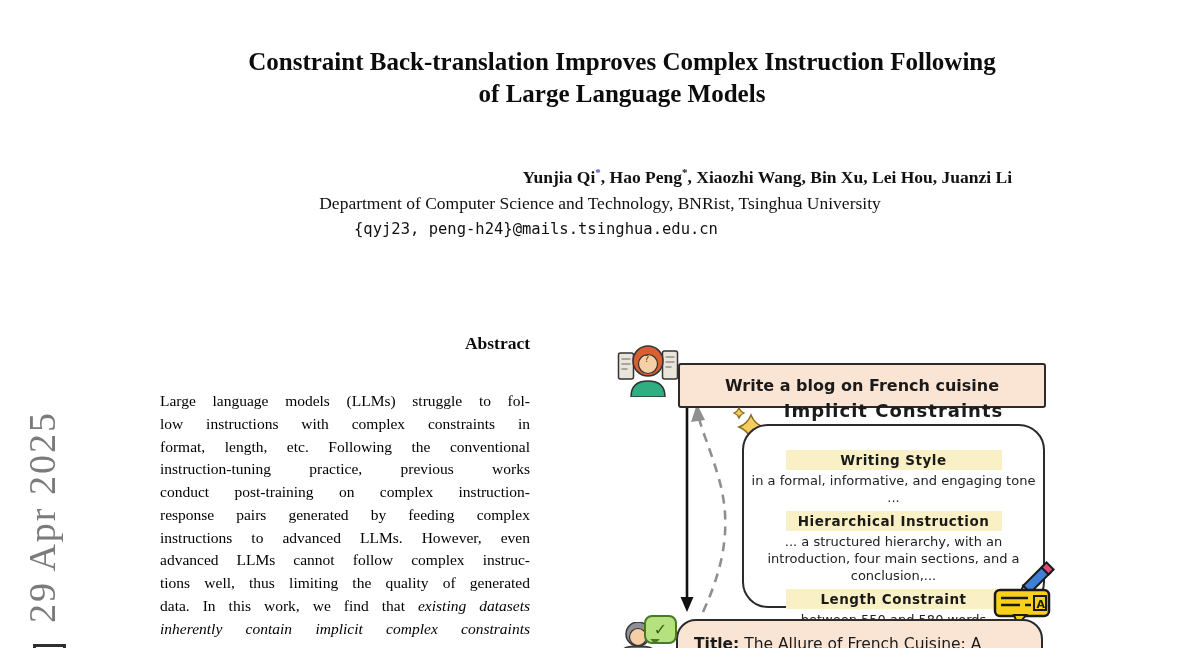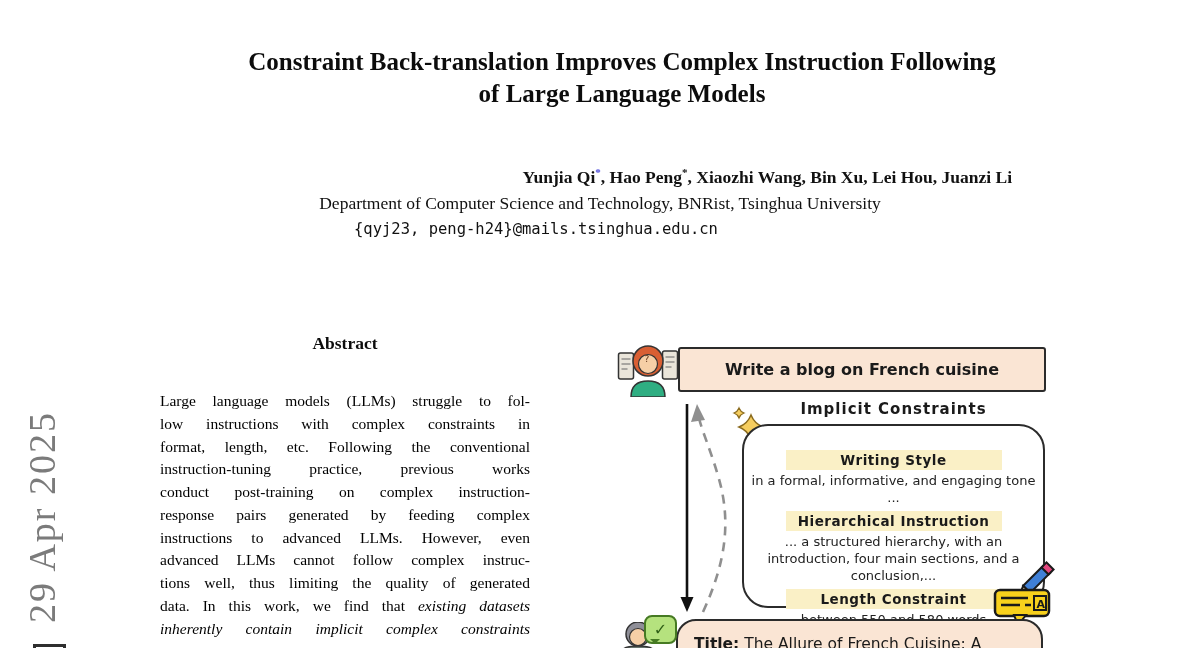--- a/index.html
+++ b/index.html
@@ -26,35 +26,35 @@
     font-size:17.5px; font-weight:700; color:#111; }
   .star{ font-size:11px; vertical-align:super; font-weight:700; }
   .star.blue{ color:#4646d8; }
   .affiliation{ position:absolute; top:193px; left:0; width:1200px; text-align:center;
     font-size:17.5px; color:#111; }
   .email{ position:absolute; top:220px; left:0; width:1072px; text-align:center;
     font-family:"DejaVu Sans Mono", monospace; font-size:15.5px; color:#111; }
 
   
   .abstract{ position:absolute; left:160px; top:333px; width:370px; }
-  .abs-heading{ text-align:center; font-size:17.5px; font-weight:700; color:#0c0c0c; }
+  .abs-heading{ text-align:right; font-size:17.5px; font-weight:700; color:#0c0c0c; }
   .abs-body{ margin-top:36px; font-size:15.5px; line-height:22.75px; color:#000000; }
   .abs-line{ text-align:justify; text-align-last:justify; white-space:normal; }
   .it{ font-style:italic; }
 
   
   .figure{ position:absolute; left:608px; top:336px; width:462px; height:345px;
     font-family:"DejaVu Sans", sans-serif; }
   .fig-arrows{ position:absolute; left:0; top:0; }
-  .query-box{ position:absolute; left:70px; top:11px; width:368px; height:45px;
+  .query-box{ position:absolute; left:70px; top:27px; width:368px; height:45px;
     background:#fae5d4; border:2.5px solid #2b2b2b; border-radius:3px;
     display:flex; align-items:center; justify-content:center;
     font-size:16px; font-weight:600; color:#1a1a1a; }
   .ic-heading{ position:absolute; left:134px; top:64px; width:303px; text-align:center;
-    font-size:15px; font-weight:700; letter-spacing:1px; color:#1a1a1a; }
+    font-size:18px; font-weight:700; letter-spacing:1px; color:#1a1a1a; }
   .sparkles{ position:absolute; left:122px; top:68px; }
   .cbox{ position:absolute; left:134px; top:88px; width:303px; height:184px;
     background:#ffffff; border:2.5px solid #2b2b2b; border-radius:26px;
     padding-top:19px; text-align:center; }
   .cbar{ width:216px; margin:5px auto 2px auto; padding:2px 0;
     background:#faf0c6; font-size:13.5px; font-weight:700; letter-spacing:.5px; color:#1a1a1a; }
   .cdetail{ width:298px; margin:0 auto; font-size:13px; line-height:17px; color:#222; }
   .cdots{ font-size:12px; line-height:8px; color:#222; }
   .note-icon{ position:absolute; left:384px; top:218px; }
   .check-bubble{ position:absolute; left:36px; top:279px; width:33px; height:29px;

